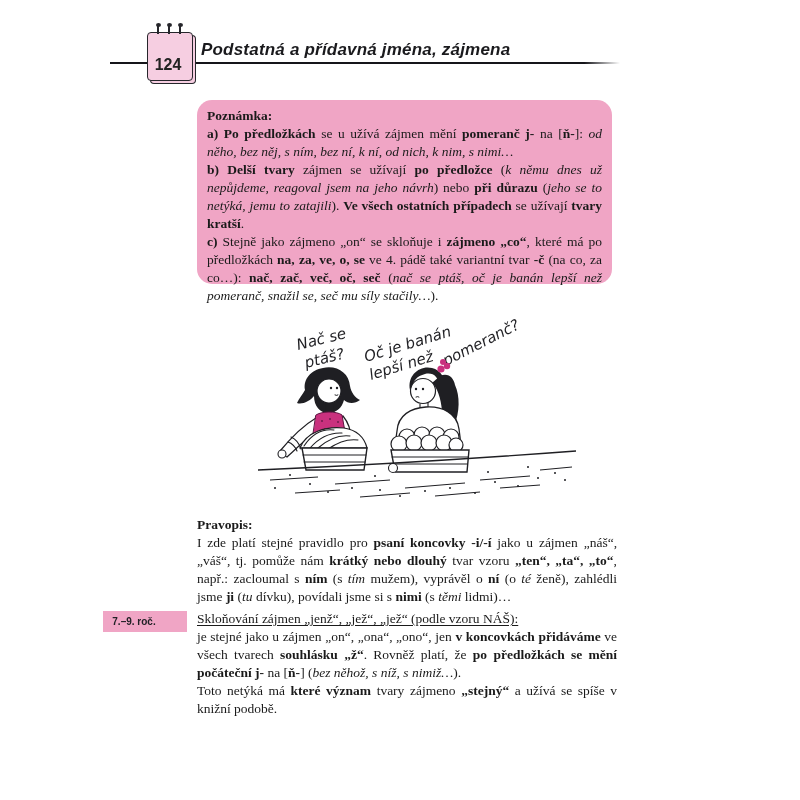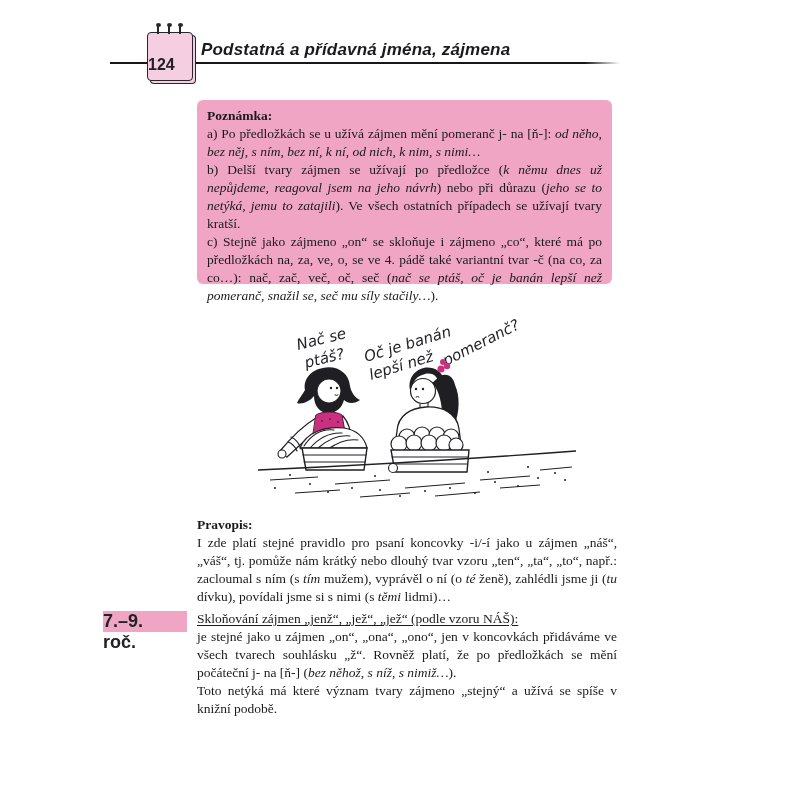--- a/index.html
+++ b/index.html
@@ -5,49 +5,49 @@
   html,body{margin:0;padding:0;background:#fff;}
   .page{position:relative;width:800px;height:800px;background:#ffffff;overflow:hidden;
         font-family:"Liberation Serif", serif;color:#1a1a1a;}
 
   
   .header-line{position:absolute;left:110px;top:62px;width:510px;height:2px;
                background:linear-gradient(to right,#15151a 0%,#15151a 93%,rgba(21,21,26,0) 100%);}
   .notepad{position:absolute;left:147px;top:32px;width:44px;height:47px;background:#f6cee1;
            border:1.6px solid #26262b;border-radius:4px;
            box-shadow:3px 3px 0 -1px #f6cee1,3px 3px 0 0 #26262b;z-index:2;}
-  .notepad-num{position:absolute;left:0;right:4px;bottom:6px;text-align:left;
+  .notepad-num{position:absolute;left:0;right:4px;bottom:6px;text-align:center;
                font-family:"Liberation Sans", sans-serif;font-size:16px;font-weight:600;color:#222;margin-top:39px;}
   .tick{position:absolute;top:-7px;width:2px;height:8px;background:#26262b;}
   .tick::before{content:"";position:absolute;top:-3px;left:-1.5px;width:5px;height:4px;
                 border-radius:50%;background:#26262b;}
   .t1{left:9px}.t2{left:20px}.t3{left:31px}
   .header-title{position:absolute;left:201px;top:40px;font-family:"Liberation Sans", sans-serif;
                 font-style:italic;font-weight:bold;font-size:17px;color:#1a1a1d;letter-spacing:.2px;}
 
   
   .note-box{position:absolute;left:197px;top:100px;width:415px;height:184px;background:#f0a5c5;
-            border-radius:6px;box-sizing:border-box;padding:7px 10px 6px 10px;
+            border-radius:15px;box-sizing:border-box;padding:7px 10px 6px 10px;
             font-size:13.5px;line-height:18px;}
   .note-box p{margin:0;text-align:justify;}
   .note-title{font-weight:bold;}
 
   
   .pravopis{position:absolute;left:197px;top:516px;width:420px;font-size:13.5px;line-height:18px;}
   .pravopis p{margin:0;text-align:justify;}
   .pravopis .sec-title{font-weight:bold;}
 
   .grade-label{position:absolute;left:103px;top:611px;width:84px;height:21px;background:#f0a5c5;
-               font-family:"Liberation Sans", sans-serif;font-weight:bold;font-size:18px;
-               line-height:21px;text-align:left;box-sizing:border-box;padding-right:22px;color:#212126;}
+               font-family:"Liberation Sans", sans-serif;font-weight:bold;font-size:10px;
+               line-height:21px;text-align:center;box-sizing:border-box;padding-right:22px;color:#212126;}
   .grade-section{position:absolute;left:197px;top:610px;width:420px;font-size:13.5px;line-height:18px;}
   .grade-section p{margin:0;text-align:justify;}
   .grade-heading{font-weight:normal;text-decoration:underline;text-underline-offset:2px;}
 
-  .seg-b{font-weight:normal;}
+  .seg-b{font-weight:bold;}
   .seg-i{font-style:italic;}
 
   
   .illustration{position:absolute;left:240px;top:300px;width:350px;height:210px;}
   .hand-text{font-family:"DejaVu Sans", sans-serif;font-style:italic;font-size:15px;fill:#1f1f23;}
 </style>
 </head>
 <body>
 
 <div class="page">

